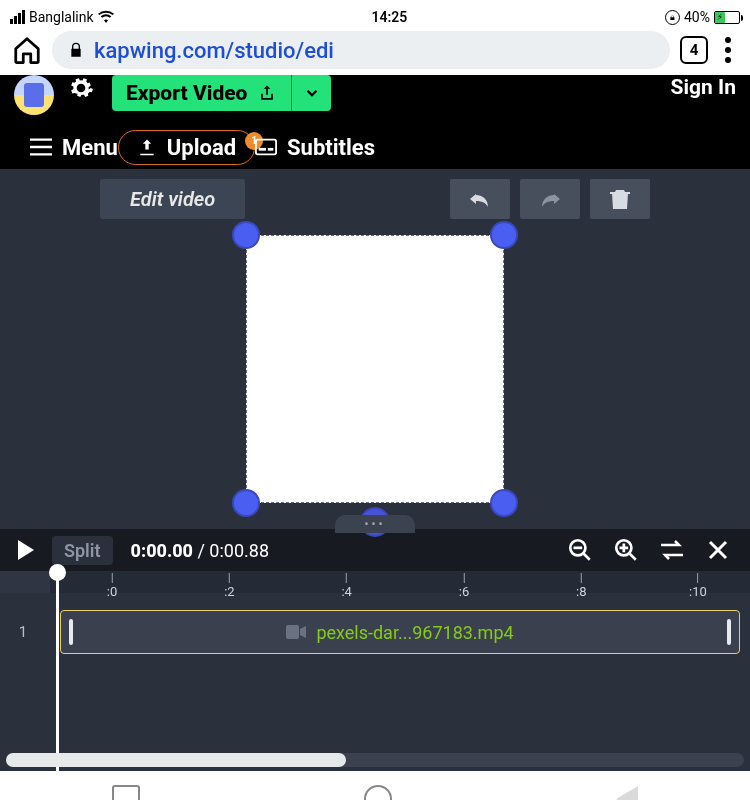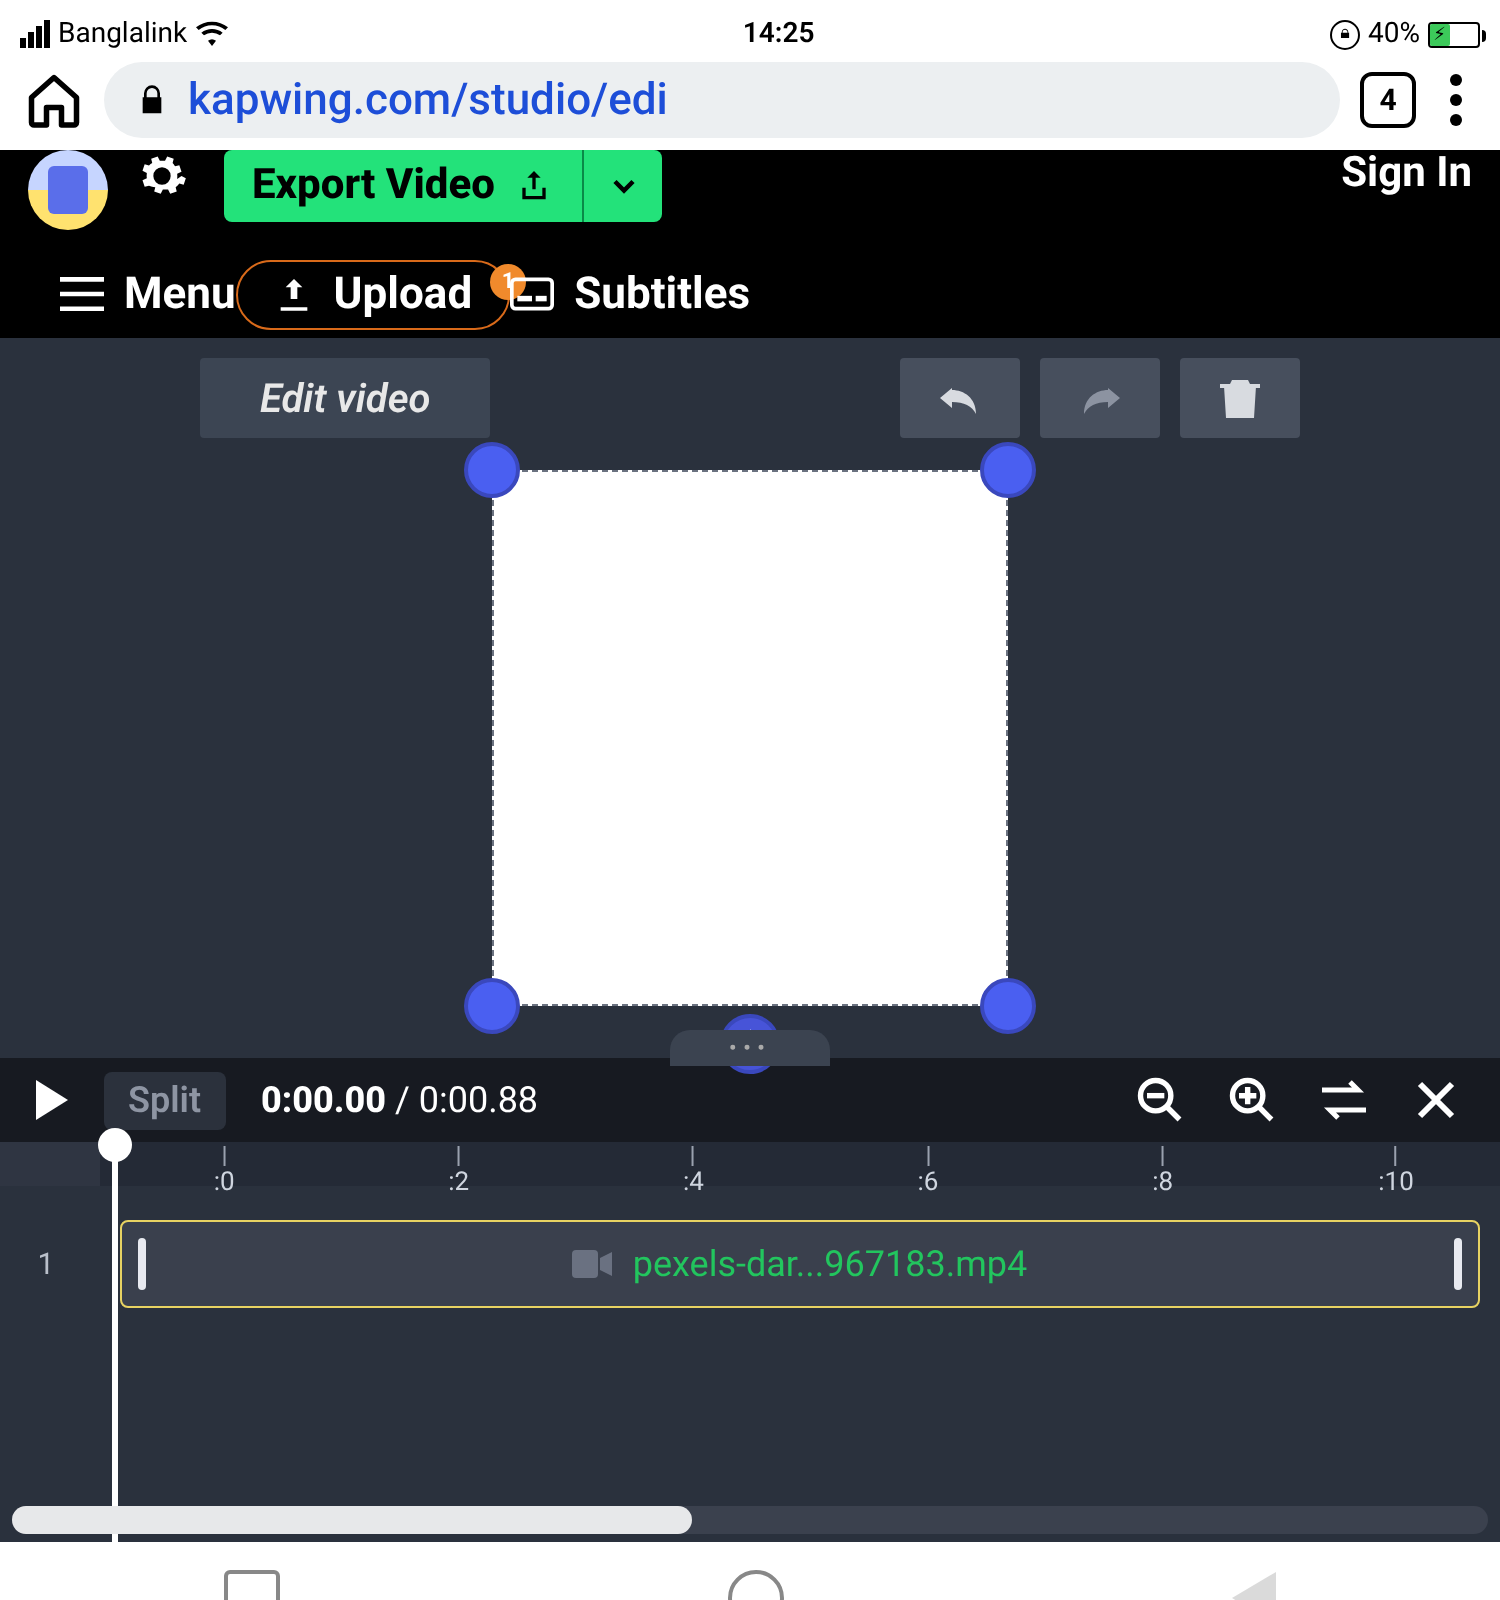--- a/index.html
+++ b/index.html
@@ -69,21 +69,21 @@
 .close-ic{ font-size:26px; font-weight:700;}
 
 
 .timeline { background:#2a313d; position:relative; height:200px; }
 .ruler { position:relative; height:22px; background:#242a36; color:#cfd5df; font-size:13px;}
 .ruler .tick { position:absolute; top:2px; transform:translateX(-50%); }
 .ruler .tick::before{content:"";display:block;width:1px;height:10px;background:#9aa1af;margin:0 auto 1px;}
 .ruler .lane-pad { position:absolute; left:0; width:50px; top:0; bottom:0; background:#2f3542;}
 .track-row { display:flex; align-items:center; height:46px; margin-top:16px;}
 .track-num { width:46px; text-align:center; color:#b9bfca; font-size:15px;}
-.clip { flex:1; margin:0 10px 0 14px; height:44px; background:#3a404d; border:1.5px solid #e8d362; border-radius:4px; position:relative; display:flex; align-items:center; justify-content:center; color:#22c55e; font-size:18px; gap:10px;}
+.clip { flex:1; margin:0 10px 0 14px; height:44px; background:#3a404d; border:1.5px solid #e8d362; border-radius:4px; position:relative; display:flex; align-items:center; justify-content:center; color:#84cc16; font-size:18px; gap:10px;}
 .clip .clip-h { position:absolute; top:8px; bottom:8px; width:4px; background:#e8eaf0; border-radius:2px;}
 .clip .ch-l{left:8px;} .clip .ch-r{right:8px;}
 .clip-ic{ color:#6a7181; }
 .playhead { position:absolute; left:56px; top:0; bottom:0; width:3px; background:#fff;}
 .playhead::before{content:"";position:absolute;top:-7px;left:-7px;width:17px;height:17px;background:#fff;border-radius:50%;}
 
 .tl-scroll { position:absolute; bottom:4px; left:6px; right:6px; height:14px; background:#3b414e; border-radius:10px;}
 .tl-thumb { position:absolute; left:0; top:0; bottom:0; width:340px; background:#e7e8ea; border-radius:10px;}
 
 

